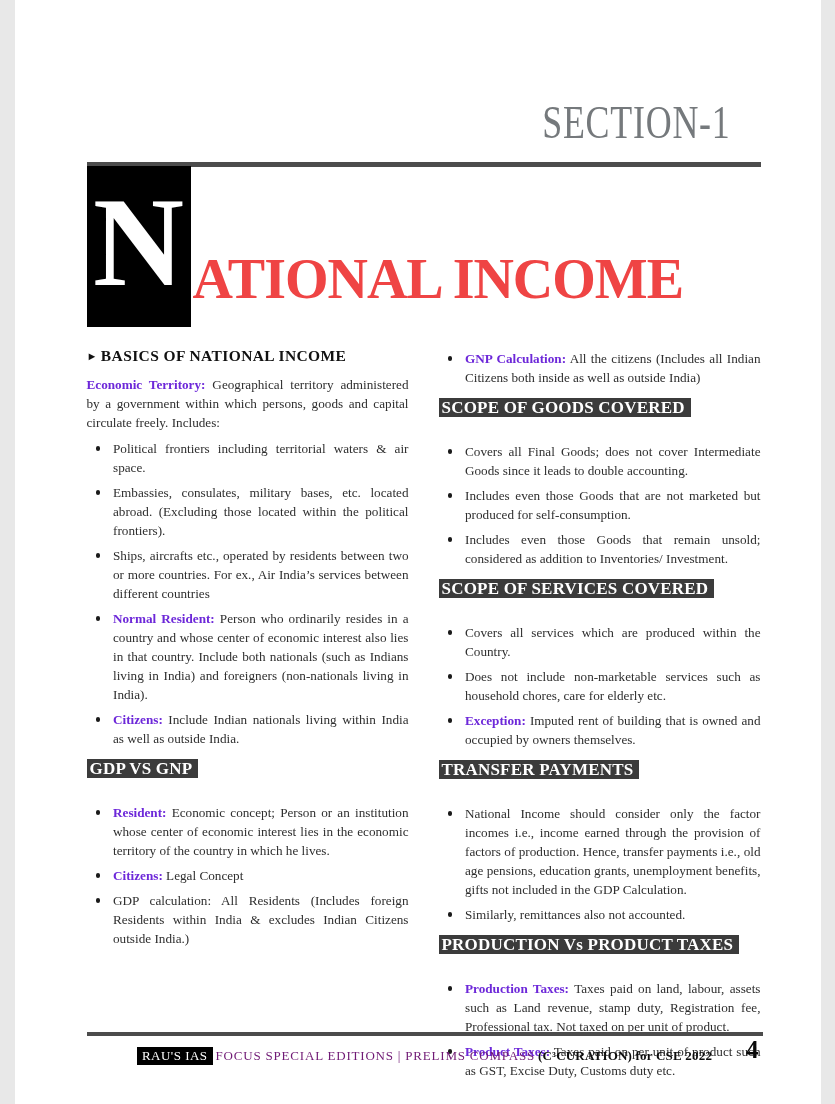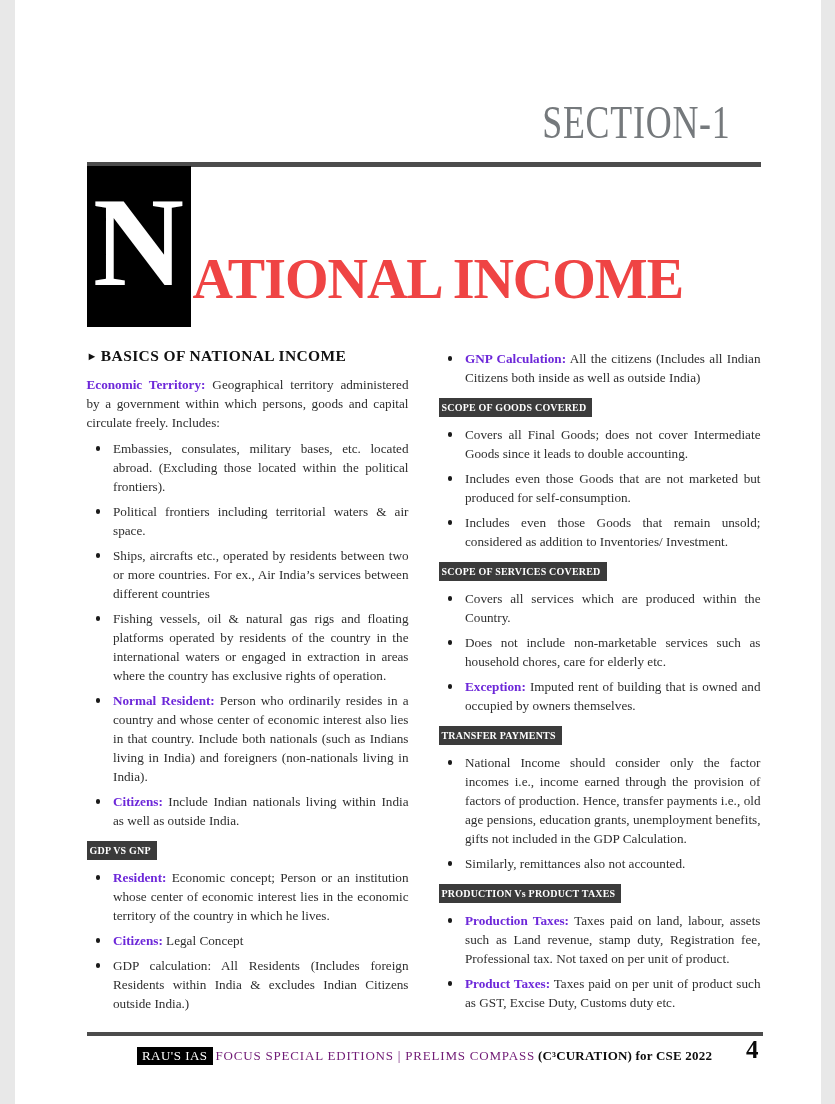--- a/index.html
+++ b/index.html
@@ -43,22 +43,22 @@
     font-size:15.5px; font-weight:700; color:#111; letter-spacing:0.4px;
     margin:1px 0 10px;
   }
   .col-heading .arrow { font-size:11px; vertical-align:1px; margin-right:3px; }
   .para {
     font-size:13.2px; line-height:19px; text-align:justify; margin:0 0 7px;
   }
   .para b, .bullet-text b { color:#6d28d9; }
   .banner {
     display:inline-block; background:var(--banner-bg,#3b3b3b); color:#fff;
-    font-weight:700; font-size:10px; line-height:15px; letter-spacing:0.2px;
-    padding:2px 6px 2px 3px; margin:5px 0 5px;
+    font-weight:700; font-size:17px; line-height:15px; letter-spacing:0.2px;
+    padding:2px 6px 2px 3px; margin:5px 0 22px;
   }
   .bullet-item { display:flex; margin:3px 0 6px; padding-left:9px; }
   .bullet-dot {
     flex:0 0 auto; width:4.5px; height:4.5px; border-radius:50%;
     background:#1a1a1a; margin:7px 13px 0 0;
   }
   .bullet-text {
     flex:1 1 auto; font-size:13.2px; line-height:19px; text-align:justify;
   }
   
@@ -94,33 +94,29 @@
   </div>
 
   <h1 class="chapter-title">ATIONAL INCOME</h1>
 
   <div class="columns">
     <div class="col" id="col-left">
         <h2 class="col-heading"><span class="arrow">►</span>BASICS OF NATIONAL INCOME</h2>
         <p class="para"><b>Economic Territory:</b> Geographical territory administered by a government within which persons, goods and capital circulate freely. Includes:</p>
         <div class="bullet-item">
           <span class="bullet-dot"></span>
+          <div class="bullet-text">Political frontiers including territorial waters &amp; air space.</div>
+        </div>
+        <div class="bullet-item">
+          <span class="bullet-dot"></span>
           <div class="bullet-text">Embassies, consulates, military bases, etc. located abroad. (Excluding those located within the political frontiers).</div>
         </div>
         <div class="bullet-item">
           <span class="bullet-dot"></span>
-          <div class="bullet-text">Political frontiers including territorial waters &amp; air space.</div>
-        </div>
-        <div class="bullet-item">
-          <span class="bullet-dot"></span>
           <div class="bullet-text">Ships, aircrafts etc., operated by residents between two or more countries. For ex., Air India’s services between different countries</div>
-        </div>
-        <div class="bullet-item">
-          <span class="bullet-dot"></span>
-          <div class="bullet-text">Fishing vessels, oil &amp; natural gas rigs and floating platforms operated by residents of the country in the international waters or engaged in extraction in areas where the country has exclusive rights of operation.</div>
         </div>
         <div class="bullet-item">
           <span class="bullet-dot"></span>
           <div class="bullet-text"><b>Normal Resident:</b> Person who ordinarily resides in a country and whose center of economic interest also lies in that country. Include both nationals (such as Indians living in India) and foreigners (non-nationals living in India).</div>
         </div>
         <div class="bullet-item">
           <span class="bullet-dot"></span>
           <div class="bullet-text"><b>Citizens:</b> Include Indian nationals living within India as well as outside India.</div>
         </div>
         <div><span class="banner">GDP VS GNP</span></div>

